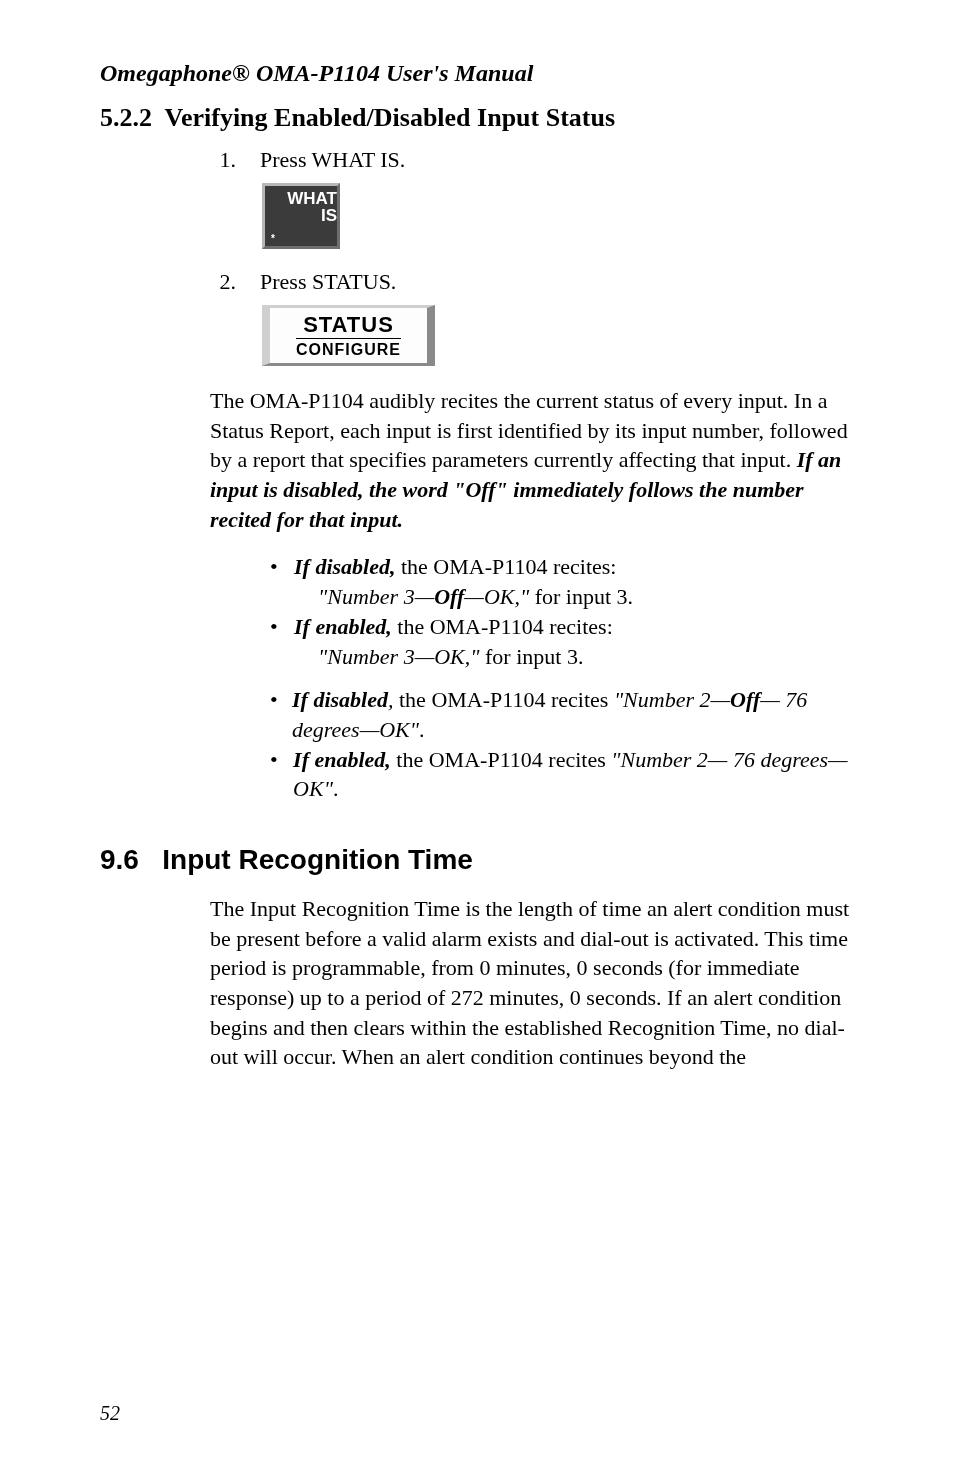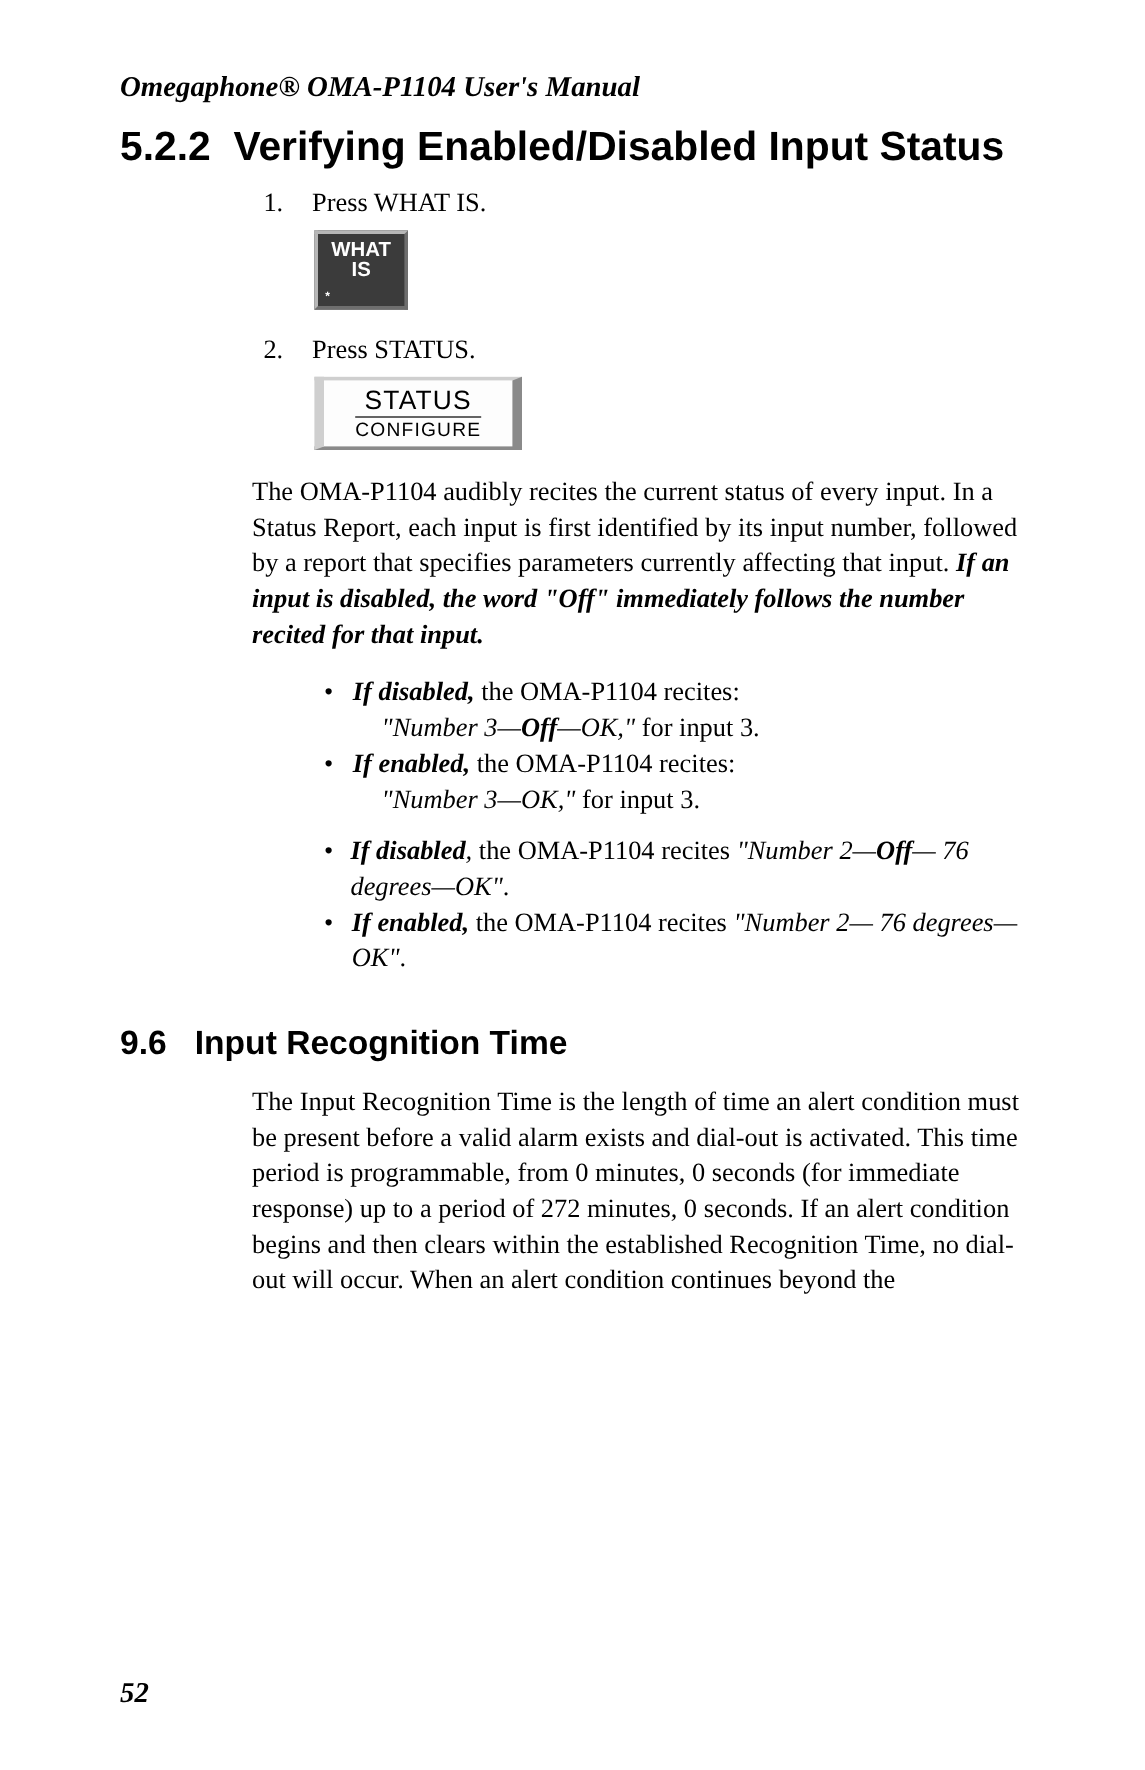--- a/index.html
+++ b/index.html
@@ -16,23 +16,23 @@
     box-sizing: border-box;
     position: relative;
   }
   .running-header {
     font-style: italic;
     font-weight: bold;
     font-size: 24px;
     margin-bottom: 16px;
   }
   .h3 {
-    font-family: Liberation Sans, sans-serif;
-    font-weight: bold;
-    font-size: 34px;
+    font-family: Liberation Serif, serif;
+    font-weight: bold;
+    font-size: 26px;
     margin: 10px 0 14px 0;
   }
   .h2 {
     font-family: Arial, Helvetica, sans-serif;
     font-weight: bold;
     font-size: 28px;
     margin: 40px 0 14px 0;
   }
   .body-indent {
     margin-left: 110px;
@@ -51,37 +51,38 @@
     display: inline-block;
     background: #3b3b3b;
     color: #fff;
     font-family: Arial, Helvetica, sans-serif;
     font-weight: 600;
     border: 3px solid #b7b7b7;
     border-right-color: #6e6e6e;
     border-bottom-color: #6e6e6e;
     width: 72px;
     height: 56px;
-    text-align: center;
+    text-align: right;
     padding-top: 4px;
     position: relative;
     line-height: 1.0;
     font-size: 17px;
   }
   .key-whatis .star { position: absolute; bottom: 2px; left: 6px; font-size: 10px; }
   .key-status {
     display: inline-block;
     background: #fdfdfd;
     border-top: 3px solid #cfcfcf;
     border-left: 8px solid #cfcfcf;
     border-right: 8px solid #8a8a8a;
     border-bottom: 3px solid #8a8a8a;
     text-align: center;
     font-family: Arial, Helvetica, sans-serif;
     padding: 4px 26px 4px 26px;
+    font-weight: bold;
   }
   .key-status .top { font-size: 22px; letter-spacing: 1px; border-bottom: 1px solid #000; padding: 0 6px; }
   .key-status .bot { font-size: 16px; letter-spacing: 1px; padding-top: 2px; }
   p.body {
     font-size: 22px;
     line-height: 1.35;
     margin: 18px 0;
   }
   .bullets {
     margin: 14px 0 14px 60px;
@@ -92,22 +93,22 @@
     display: flex;
     gap: 10px;
   }
   .bullets .dot { width: 14px; }
   .sub { margin-left: 24px; }
   .pnum {
     position: absolute;
     bottom: 50px;
     left: 100px;
     font-style: italic;
-    font-weight: bold;
-    font-size: 24px;
+    font-weight: normal;
+    font-size: 20px;
   }
   em { font-style: italic; }
   strong { font-weight: bold; }
 </style>
 </head>
 <body>
 
 <div class="page">
 
   <div class="running-header">Omegaphone® OMA-P1104 User's Manual</div>

